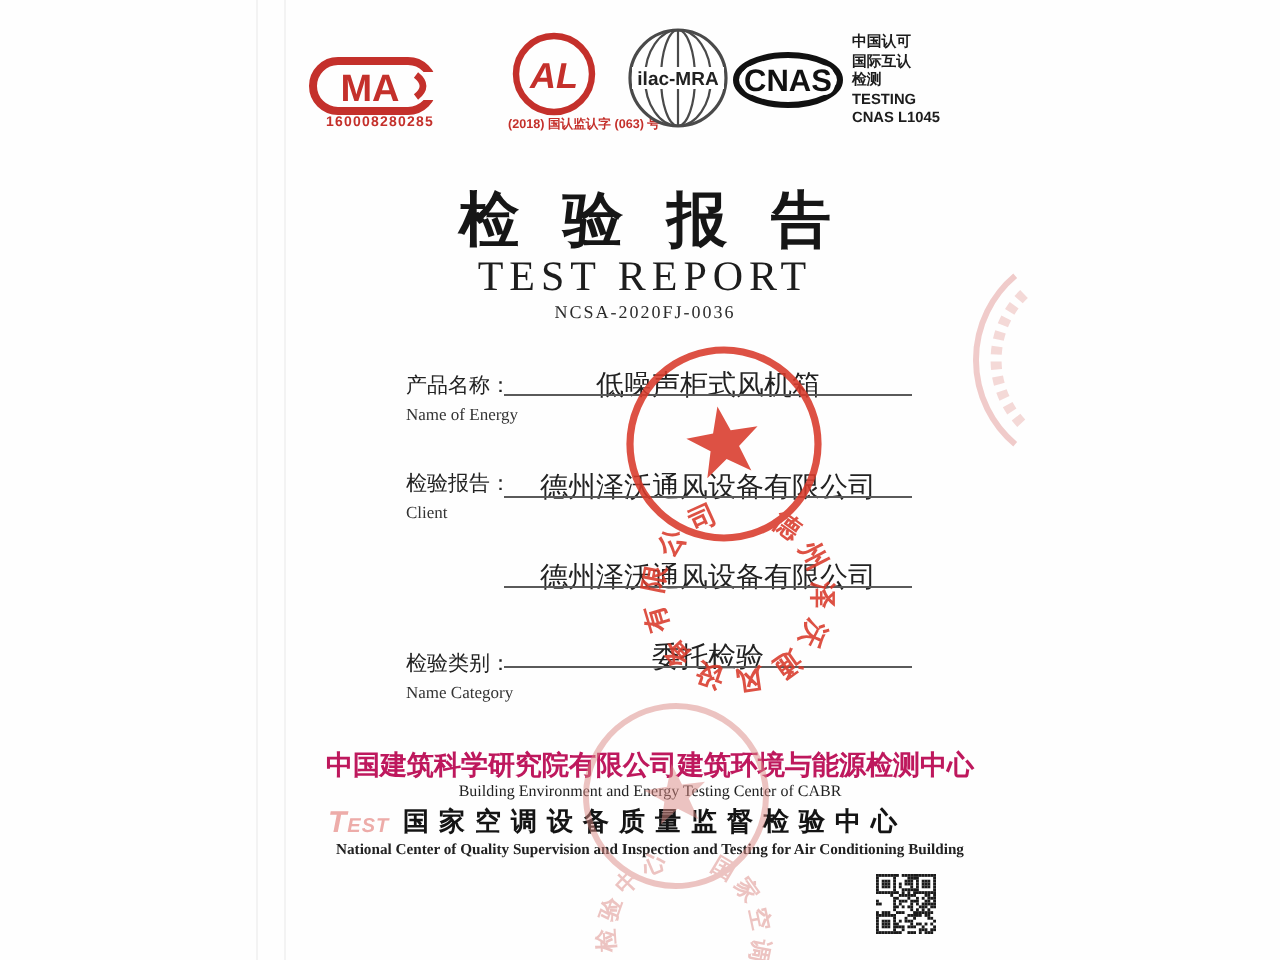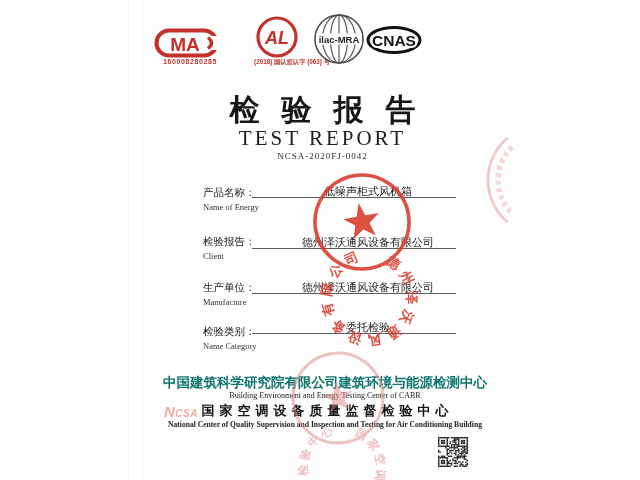--- a/index.html
+++ b/index.html
@@ -17,24 +17,24 @@
   
   .title-cn{position:absolute;left:130px;top:90px;width:385px;text-align:center;font-size:30px;font-weight:bold;color:#161616;letter-spacing:22px;text-indent:22px;}
   .title-en{position:absolute;left:130px;top:126px;width:385px;text-align:center;font-family:"Liberation Serif",serif;font-size:21px;letter-spacing:3px;color:#1d1d1d;}
   .report-no{position:absolute;left:130px;top:151px;width:385px;text-align:center;font-family:"Liberation Serif",serif;font-size:9px;letter-spacing:1px;color:#2a2a2a;}
 
   
   .f-label{position:absolute;left:203px;width:100px;}
   .f-label .cn{font-size:10.5px;color:#222;}
   .f-label .en{font-size:8.5px;font-family:"Liberation Serif",serif;color:#333;margin-top:2px;}
   .f-line{position:absolute;left:252px;width:204px;height:1px;background:#5a5a5a;}
-  .f-value{position:absolute;left:266px;width:204px;text-align:center;font-size:11px;color:#222;}
+  .f-value{position:absolute;left:252px;width:204px;text-align:center;font-size:14px;color:#222;}
 
   
-  .ft1{position:absolute;left:130px;top:374px;width:390px;text-align:center;font-size:13.5px;font-weight:bold;color:#0f766e;}
+  .ft1{position:absolute;left:130px;top:374px;width:390px;text-align:center;font-size:13.5px;font-weight:bold;color:#be185d;}
   .ft2{position:absolute;left:130px;top:391px;width:390px;text-align:center;font-size:8px;font-weight:normal;font-family:"Liberation Serif",serif;color:#222;}
   .ft3{position:absolute;left:130px;top:402px;width:390px;text-align:center;font-size:13px;font-weight:bold;color:#141414;letter-spacing:5px;text-indent:5px;}
   .ft4{position:absolute;left:130px;top:420px;width:390px;text-align:center;font-size:7.6px;font-weight:bold;font-family:"Liberation Serif",serif;color:#222;}
   .ncsa-logo{position:absolute;left:164px;top:403px;font-size:10px;font-weight:bold;font-style:italic;color:#edaca9;letter-spacing:.5px;}
   .ncsa-logo::first-letter{font-size:15px;}
 
   .overlay{position:absolute;left:0;top:0;pointer-events:none;}
   #qr{position:absolute;left:438px;top:437px;}
 </style>
 </head>
@@ -66,56 +66,59 @@
     <line x1="26" y1="2" x2="26" y2="50" stroke="#4a4a4a" stroke-width="1.1"></line>
     <rect x="3" y="20.5" width="46" height="11" fill="#fff"></rect>
     <text x="26" y="29.5" text-anchor="middle" font-size="9.5" font-weight="bold" fill="#222">ilac-MRA</text>
   </svg>
 
   <svg class="abs" style="left:366px;top:24px" width="56" height="32" viewBox="0 0 56 32">
     <ellipse cx="28" cy="16" rx="26" ry="12.5" fill="none" stroke="#111" stroke-width="3"></ellipse>
     <text x="28" y="21.5" text-anchor="middle" font-size="15.5" font-weight="bold" fill="#111" stroke="#fefefe" stroke-width="4" paint-order="stroke">CNAS</text>
   </svg>
 
+  <div class="cnas-block">
+    <div>中国认可</div>
+    <div>国际互认</div>
+    <div>检测</div>
+    <div>TESTING</div>
+    <div>CNAS L1045</div>
+  </div>
 
   <div class="title-cn">检验报告</div>
   <div class="title-en">TEST REPORT</div>
-  <div class="report-no">NCSA-2020FJ-0042</div>
+  <div class="report-no">NCSA-2020FJ-0036</div>
 
   <div class="f-label" style="top:186px">
     <div class="cn">产品名称：</div>
     <div class="en">Name of Energy</div>
   </div>
   <div class="f-value" style="top:184px">低噪声柜式风机箱</div>
   <div class="f-line" style="top:197px"></div>
 
   <div class="f-label" style="top:235px">
     <div class="cn">检验报告：</div>
     <div class="en">Client</div>
   </div>
   <div class="f-value" style="top:235px">德州泽沃通风设备有限公司</div>
   <div class="f-line" style="top:248px"></div>
 
-  <div class="f-label" style="top:281px">
-    <div class="cn">生产单位：</div>
-    <div class="en">Manufacture</div>
-  </div>
   <div class="f-value" style="top:280px">德州泽沃通风设备有限公司</div>
   <div class="f-line" style="top:293px"></div>
 
   <div class="f-label" style="top:325px">
     <div class="cn">检验类别：</div>
     <div class="en">Name Category</div>
   </div>
   <div class="f-value" style="top:320px">委托检验</div>
   <div class="f-line" style="top:333px"></div>
 
   <div class="ft1">中国建筑科学研究院有限公司建筑环境与能源检测中心</div>
   <div class="ft2">Building Environment and Energy Testing Center of CABR</div>
-  <div class="ncsa-logo">NCSA</div>
+  <div class="ncsa-logo">TEST</div>
   <div class="ft3">国家空调设备质量监督检验中心</div>
   <div class="ft4">National Center of Quality Supervision and Inspection and Testing for Air Conditioning Building</div>
 
   <svg id="qr" width="30" height="30" viewBox="0 0 30 30" fill="#1a1a1a">
       <rect x="0.00" y="0.00" width="1.43" height="1.43"></rect>
       <rect x="1.43" y="0.00" width="1.43" height="1.43"></rect>
       <rect x="2.86" y="0.00" width="1.43" height="1.43"></rect>
       <rect x="4.29" y="0.00" width="1.43" height="1.43"></rect>
       <rect x="5.71" y="0.00" width="1.43" height="1.43"></rect>
       <rect x="7.14" y="0.00" width="1.43" height="1.43"></rect>

